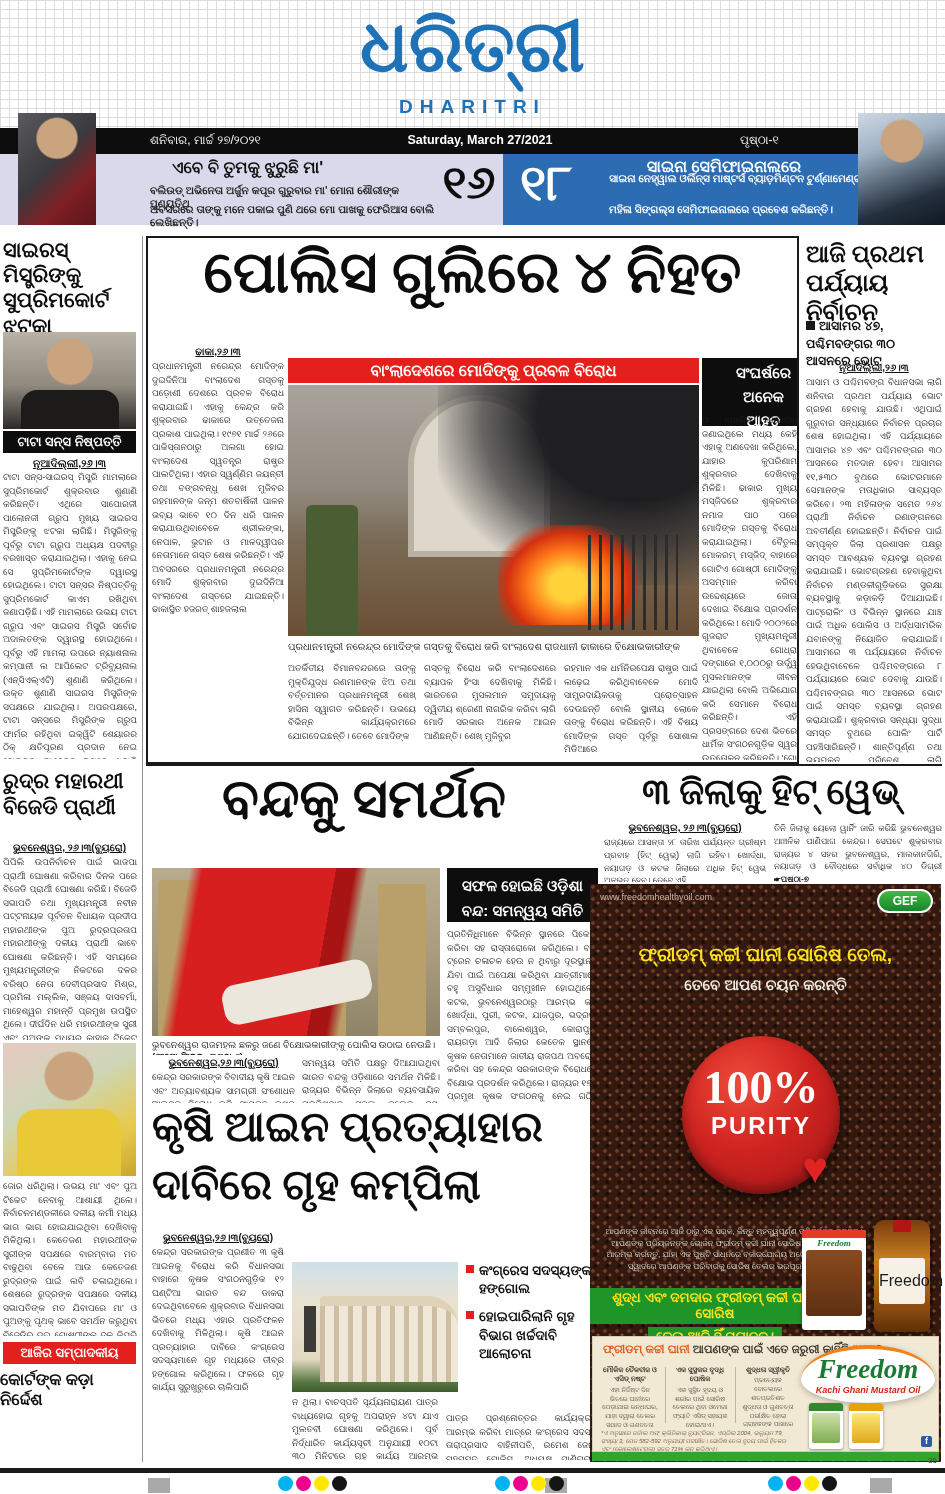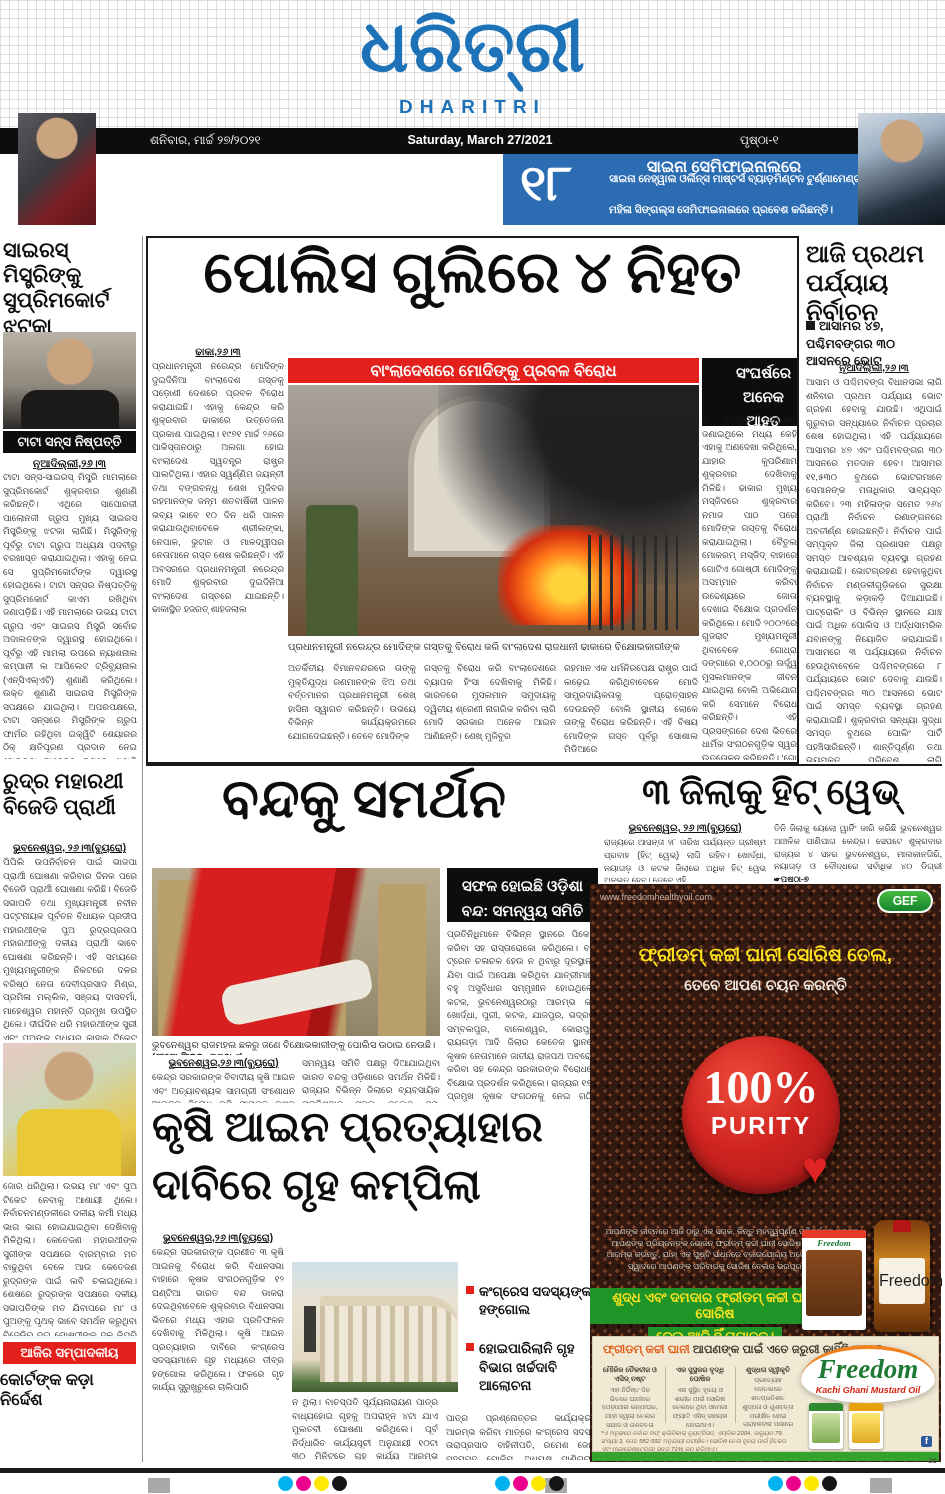--- a/index.html
+++ b/index.html
@@ -68,38 +68,44 @@
   .pack .band{height:8px;background:#e6392a;}
   .pack .nm{font-family:"Liberation Serif",serif;font-style:italic;font-weight:bold;color:#1d7a34;font-size:9px;text-align:center;}
   .bottle{background:linear-gradient(180deg,#7a3c0e 0%,#c77f1e 35%,#8a4a10 80%,#5e2f08 100%);
           border-radius:10px 10px 6px 6px;box-shadow:0 2px 6px rgba(0,0,0,.5);}
   .bottle .cap{background:#b41414;height:12px;border-radius:4px 4px 0 0;margin:0 auto;width:18px;}
   .fb{background:#2f5a9e;color:#fff;font-weight:bold;text-align:center;font-size:9px;border-radius:2px;}
   .cmyk span{display:inline-block;width:15px;height:15px;border-radius:50%;margin-right:3px;}
   .graysq{background:#a9a9a9;}
   .jump{font-weight:bold;white-space:nowrap;}
   .bullets{font-size:13.5px;font-weight:bold;line-height:1.35;color:#0d0d0d;}
-  .bullets .li{margin-bottom:10px;position:relative;padding-left:13px;margin-top:21px;}
+  .bullets .li{margin-bottom:10px;position:relative;padding-left:13px;}
   .bullets .sq{position:absolute;left:0;top:3px;width:8px;height:8px;background:#e3201b;}
 </style>
 </head>
 <body>
 
 <div id="page">
 
   <div class="abs grid-bg" style="left:0;top:0;width:945px;height:128px;"></div>
   <div class="abs" style="left:0;top:0;width:945px;text-align:center;font-size:72px;line-height:94px;font-weight:900;color:#1d72b8;font-family:'Liberation Serif',serif;">ଧରିତ୍ରୀ</div>
   <div class="abs" style="left:0;top:96px;width:945px;text-align:center;font-size:19px;font-weight:bold;letter-spacing:7px;color:#1d72b8;">DHARITRI</div>
 
   <div class="abs" style="left:0;top:128px;width:945px;height:26px;background:#0d0d0d;color:#fff;">
     <span class="abs" style="left:150px;top:5px;font-size:12px;">ଶନିବାର, ମାର୍ଚ୍ଚ ୨୭/୨୦୨୧</span>
     <span class="abs" style="left:380px;top:5px;width:200px;text-align:center;font-size:12.5px;font-weight:bold;">Saturday, March 27/2021</span>
     <span class="abs" style="left:740px;top:5px;font-size:12px;">ପୃଷ୍ଠା-୧</span>
   </div>
 
+  <div class="abs" style="left:0;top:154px;width:503px;height:71px;background:#d9d9eb;">
+    <div class="abs" style="left:172px;top:4px;width:260px;font-size:16.5px;font-weight:900;color:#101010;">ଏବେ ବି ତୁମକୁ ଝୁରୁଛି ମା'</div>
+    <div class="abs" style="left:150px;top:30px;width:290px;font-size:10.5px;font-weight:bold;color:#222;">ବଲିଉଡ୍ ଅଭିନେତା ଅର୍ଜୁନ କପୂର ଗୁରୁବାର ମା' ମୋନା ଶୌରୀଙ୍କ ପୁଣ୍ୟତିଥି</div>
+    <div class="abs" style="left:150px;top:49px;width:290px;font-size:10.5px;font-weight:bold;color:#222;">ଅବସରରେ ତାଙ୍କୁ ମନେ ପକାଇ ପୁଣି ଥରେ ମୋ ପାଖକୁ ଫେରିଆସ ବୋଲି ଲେଖିଛନ୍ତି।</div>
+    <div class="abs" style="left:438px;top:2px;width:62px;text-align:center;font-size:46px;font-weight:900;color:#0d0d0d;font-family:'Liberation Serif',serif;">୧୬</div>
+  </div>
 
   <div class="abs" style="left:503px;top:154px;width:442px;height:71px;background:#2b6cb3;color:#fff;">
     <div class="abs" style="left:8px;top:0px;width:70px;text-align:center;font-size:50px;font-weight:900;color:#fff;font-family:'Liberation Serif',serif;">୧୮</div>
     <div class="abs" style="left:90px;top:4px;width:262px;text-align:center;font-size:16px;font-weight:900;">ସାଇନା ସେମିଫାଇନାଲରେ</div>
     <div class="abs" style="left:78px;top:18px;width:280px;text-align:right;font-size:10.5px;font-weight:bold;">ସାଇନା ନେହ୍ୱାଲ ଓର୍ଲିନ୍ସ ମାଷ୍ଟର୍ସ ବ୍ୟାଡ଼ମିଣ୍ଟନ ଟୁର୍ଣ୍ଣାମେଣ୍ଟ</div>
     <div class="abs" style="left:78px;top:49px;width:280px;text-align:center;font-size:10.5px;font-weight:bold;">ମହିଳା ସିଙ୍ଗଲ୍ସ ସେମିଫାଇନାଲରେ ପ୍ରବେଶ କରିଛନ୍ତି।</div>
   </div>
 
   <div class="abs ph ph-arjun" style="left:18px;top:113px;width:78px;height:112px;z-index:5;">
     <div class="abs head" style="left:14px;top:4px;width:50px;height:56px;"></div>

